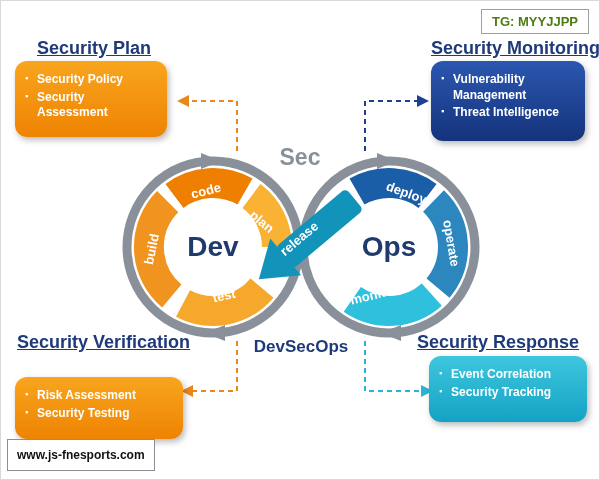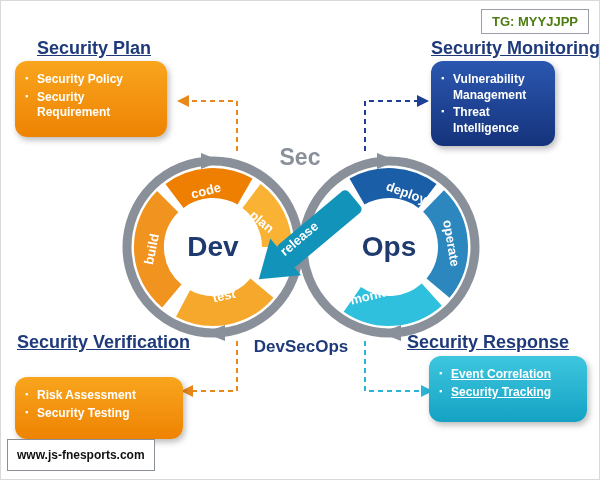--- a/index.html
+++ b/index.html
@@ -15,21 +15,21 @@
   .callout{
     position:absolute;border-radius:12px;color:#fff;
     padding:9px 10px 8px 10px;box-sizing:border-box;
     box-shadow:2px 3px 6px rgba(0,0,0,.28);
   }
   .callout ul{margin:0;padding:0;list-style:none;font-size:12px;font-weight:bold;line-height:1.3;}
   .callout li{position:relative;padding-left:12px;margin:2px 0;}
   .callout li::before{content:"▪";position:absolute;left:0;top:1px;font-size:9px;}
   .orange{background:linear-gradient(180deg,#f9a51e,#ee8302);}
   .navy{background:linear-gradient(180deg,#2b57b0,#15337c);}
-  .cyan{background:linear-gradient(180deg,#3ec6de,#14a2c4);text-decoration:underline;}
+  .cyan{background:linear-gradient(180deg,#3ec6de,#14a2c4);}
   .badge{
     position:absolute;top:8px;right:10px;background:#fff;border:1px solid #9aa0a6;
     padding:4px 10px;font-size:13px;font-weight:bold;color:#4d7c0f;white-space:nowrap;
   }
   .watermark{
     position:absolute;left:6px;top:438px;background:#fff;border:1px solid #8b9097;
     padding:8px 9px;font-size:12px;font-weight:bold;color:#111;white-space:nowrap;
   }
   svg{position:absolute;left:0;top:0;}
   svg text{font-family:"Liberation Sans",sans-serif;}
@@ -92,30 +92,30 @@
     <path class="dash" stroke="#e8881a" d="M236 340 L236 390 L192 390"></path>
     <polygon points="192,384 192,396 180,390" fill="#e8881a"></polygon>
 
     <path class="dash" stroke="#2ab5d6" d="M364 340 L364 390 L420 390"></path>
     <polygon points="420,384 420,396 432,390" fill="#2ab5d6"></polygon>
   </svg>
 
   <div class="heading" style="left:36px;top:37px;">Security Plan</div>
   <div class="heading" style="left:430px;top:37px;">Security Monitoring</div>
   <div class="heading" style="left:16px;top:331px;">Security Verification</div>
-  <div class="heading" style="left:406px;top:331px;">Security Response</div>
+  <div class="heading" style="left:416px;top:331px;">Security Response</div>
 
   <div class="callout orange" style="left:14px;top:60px;width:152px;min-height:76px;">
     <ul>
       <li>Security Policy</li>
-      <li>Security Requirement</li>
+      <li>Security Assessment</li>
     </ul>
   </div>
 
-  <div class="callout navy" style="left:430px;top:60px;width:124px;min-height:80px;">
+  <div class="callout navy" style="left:430px;top:60px;width:154px;min-height:80px;">
     <ul>
       <li>Vulnerability Management</li>
       <li>Threat Intelligence</li>
     </ul>
   </div>
 
   <div class="callout orange" style="left:14px;top:376px;width:168px;min-height:62px;">
     <ul>
       <li>Risk Assessment</li>
       <li>Security Testing</li>

